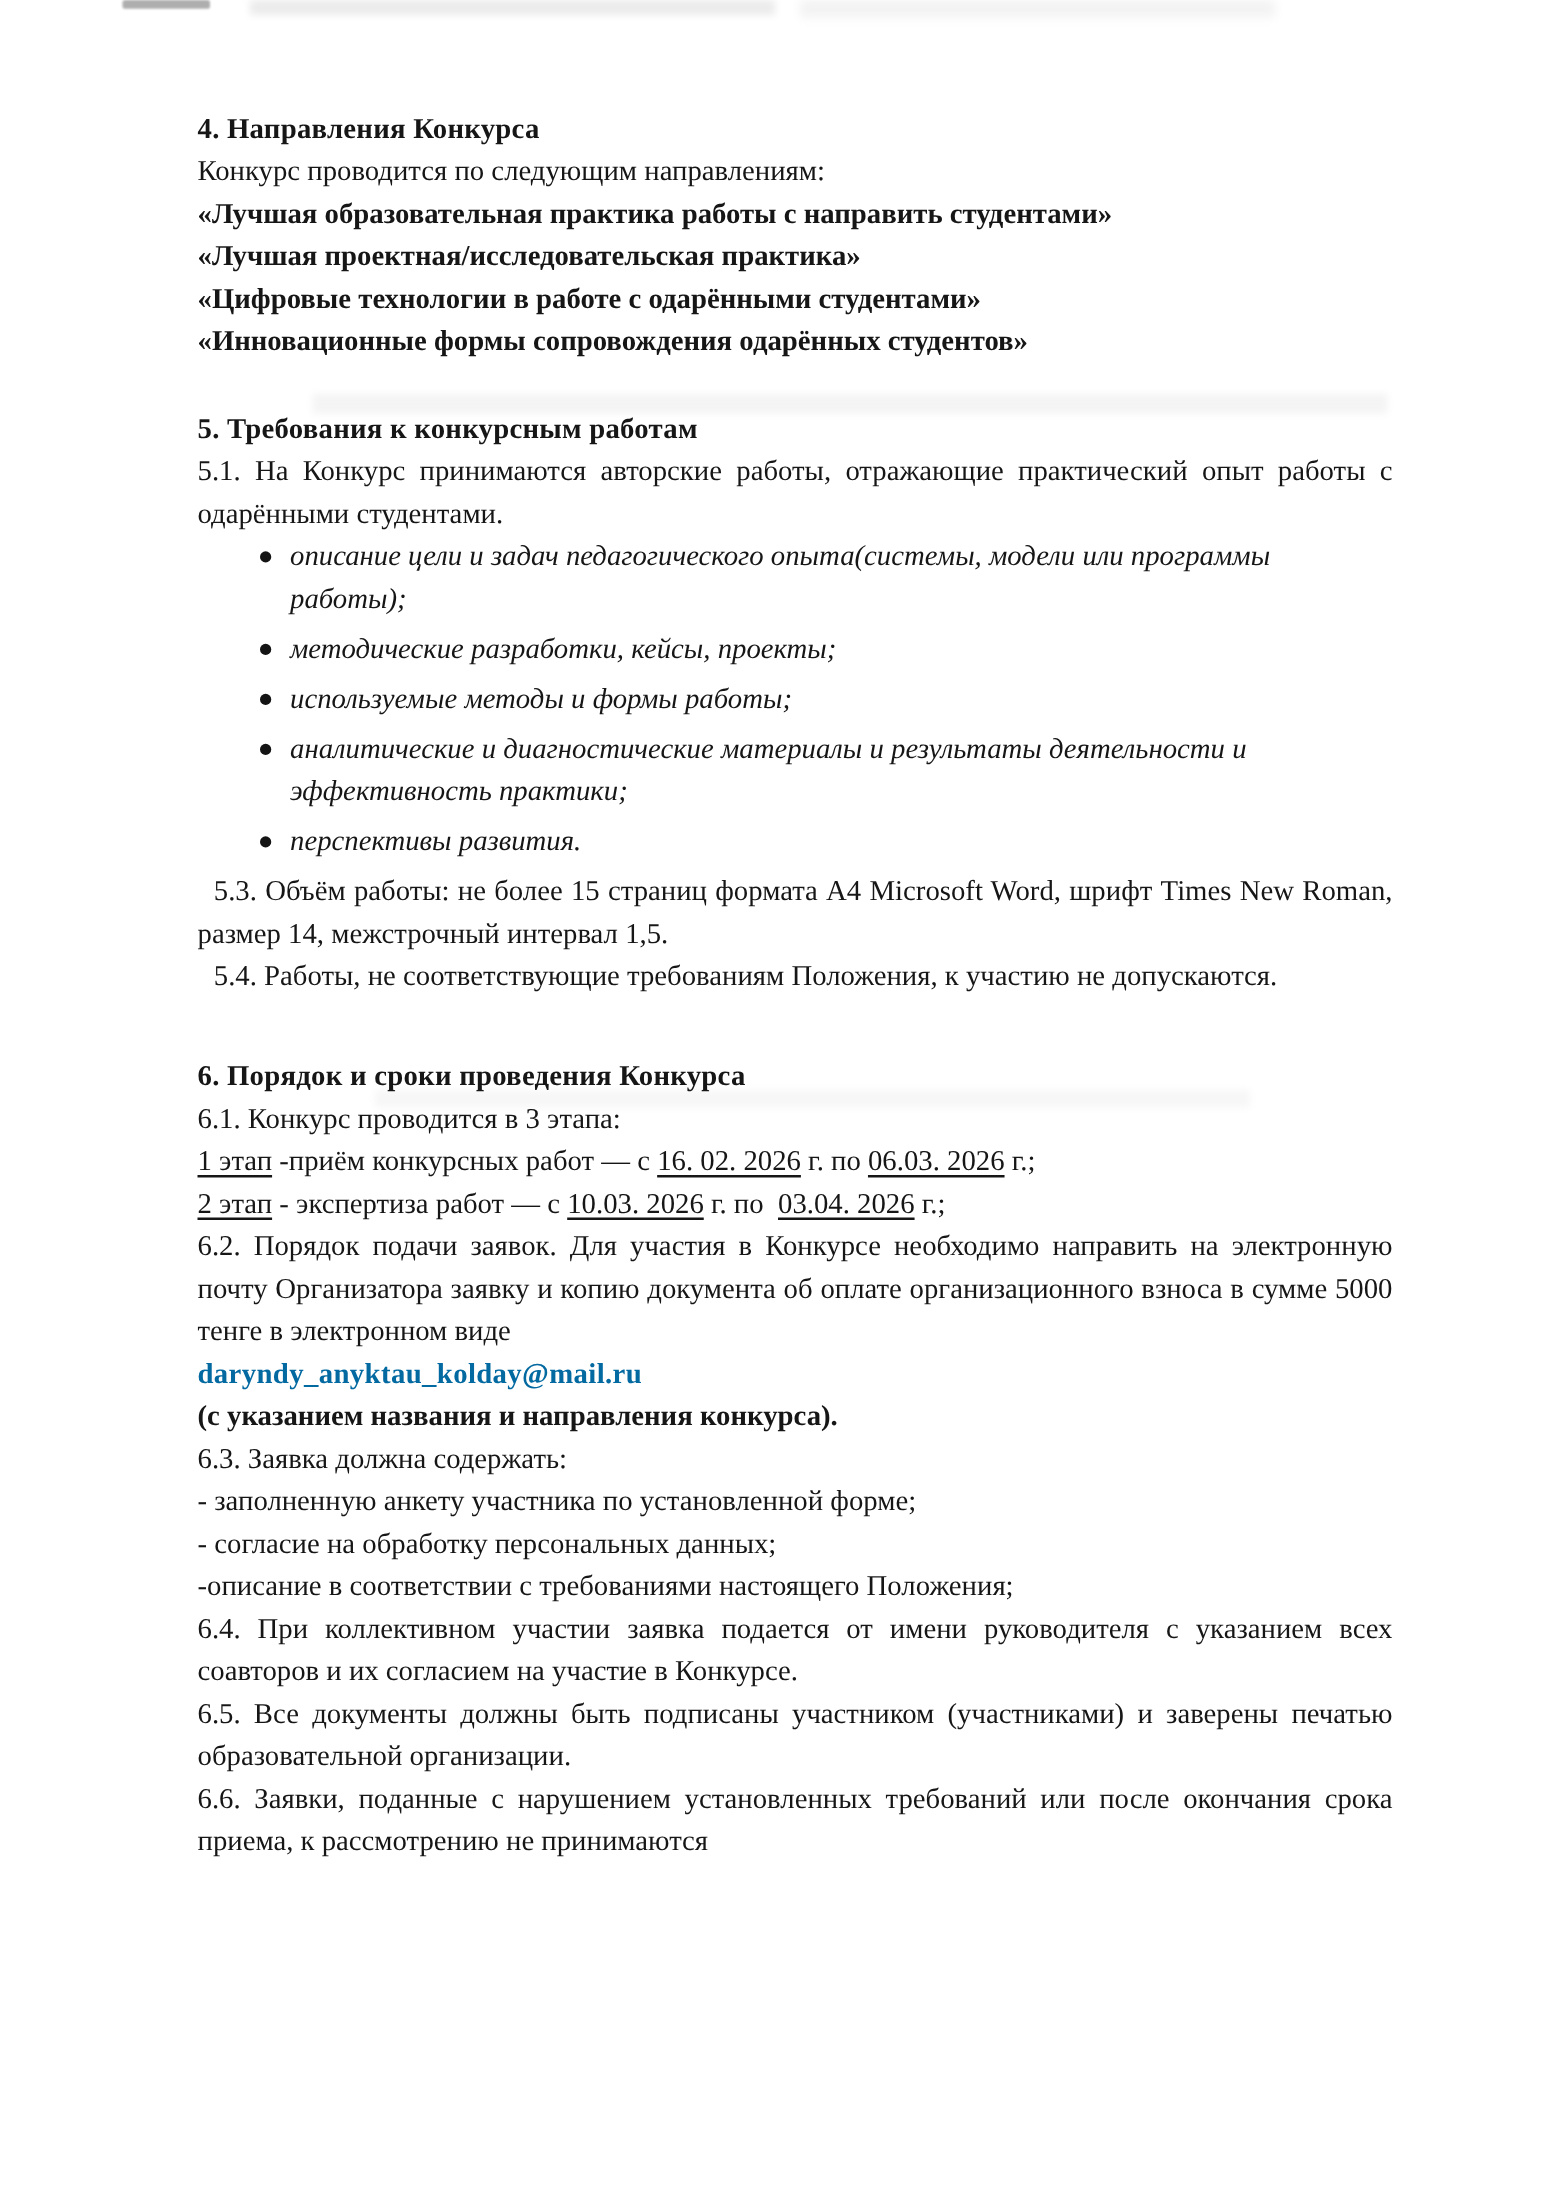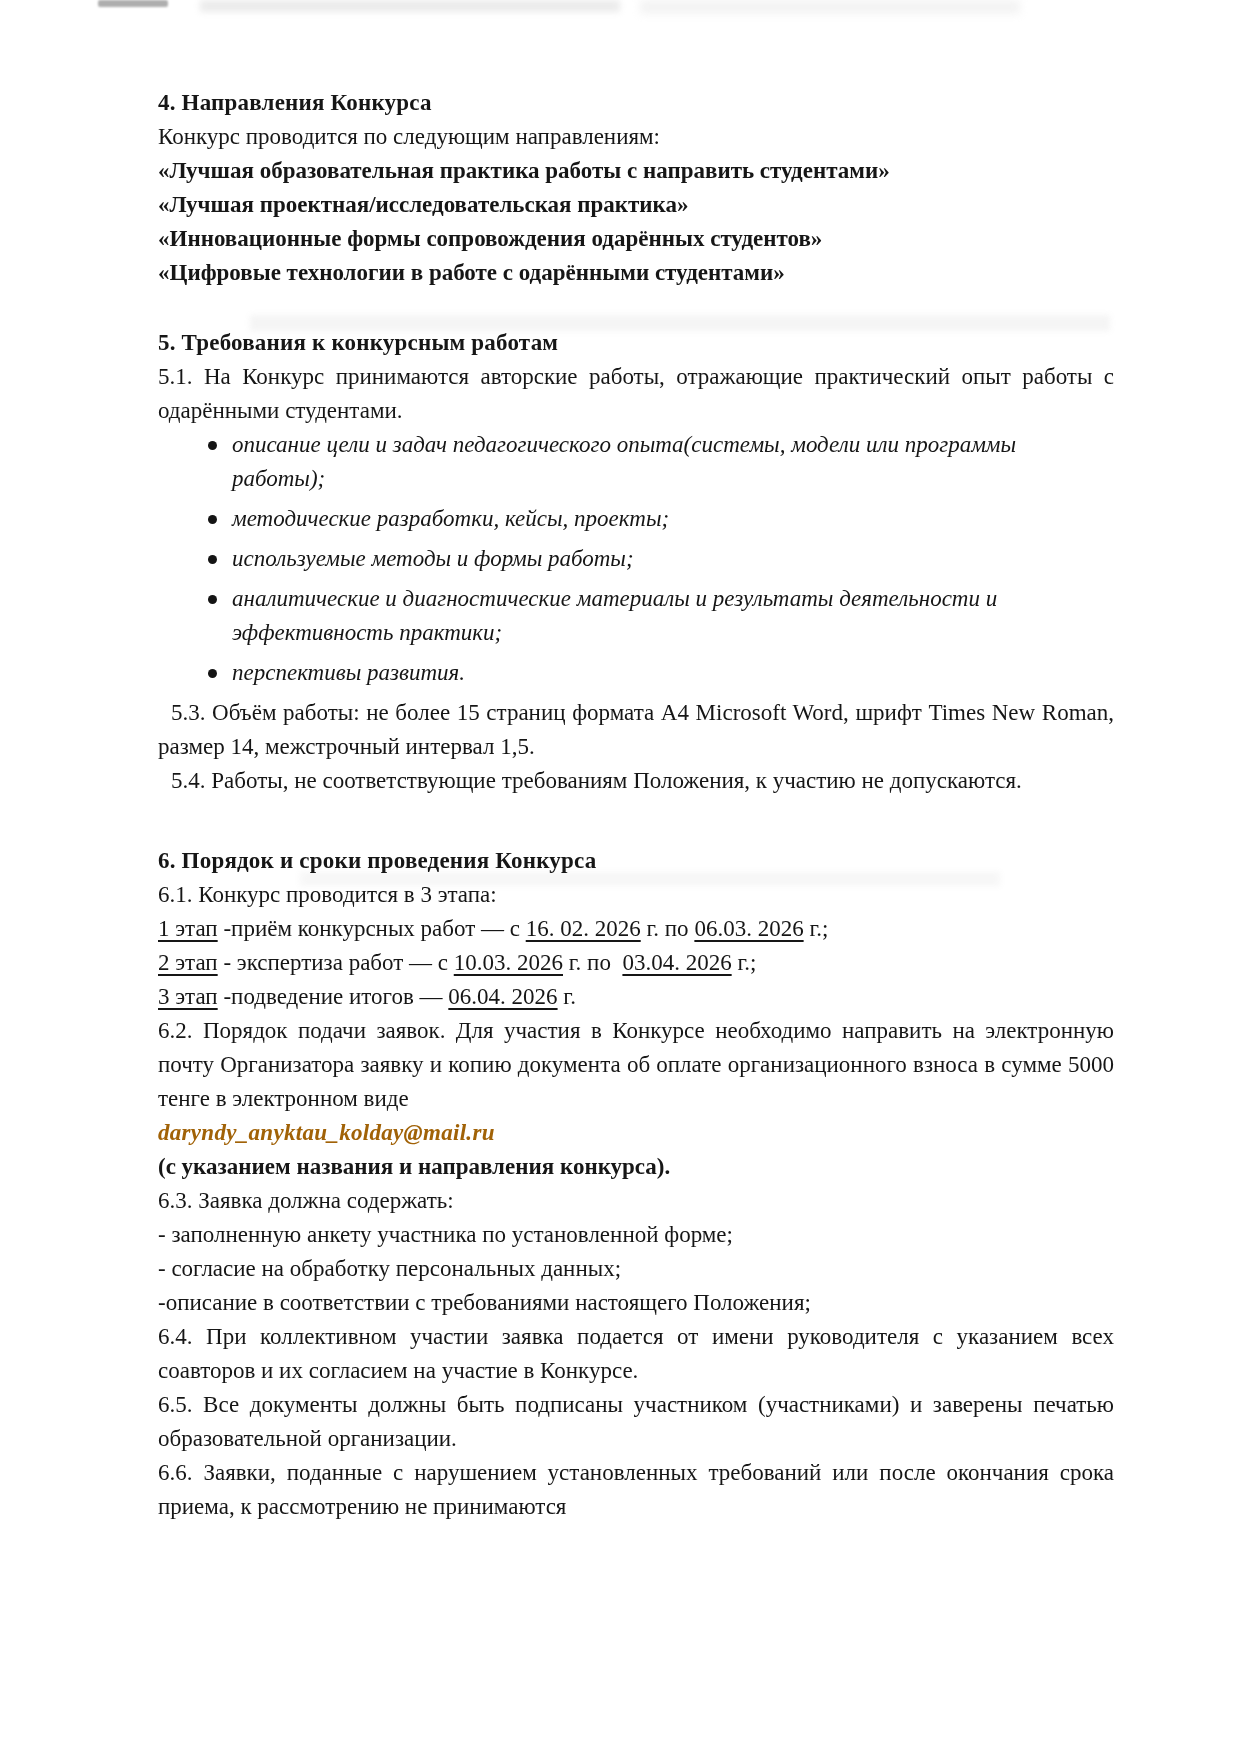--- a/index.html
+++ b/index.html
@@ -49,22 +49,22 @@
 <div class="art ghost1"></div>
 <div class="art ghost2"></div>
 
 <div class="doc">
 
   <section>
     <p class="heading">4. Направления Конкурса</p>
     <p>Конкурс проводится по следующим направлениям:</p>
     <p class="b">«Лучшая образовательная практика работы с направить студентами»</p>
     <p class="b">«Лучшая проектная/исследовательская практика»</p>
+    <p class="b">«Цифровые технологии в работе с одарёнными студентами»</p>
     <p class="b">«Инновационные формы сопровождения одарённых студентов»</p>
-    <p class="b">«Цифровые технологии в работе с одарёнными студентами»</p>
   </section>
 
   <section class="sec5">
     <p class="heading">5. Требования к конкурсным работам</p>
     <p class="jst">5.1. На Конкурс принимаются авторские работы, отражающие практический опыт работы с одарёнными студентами.</p>
     <ul class="bullets">
       <li>описание цели и задач педагогического опыта(системы, модели или программы работы);</li>
       <li>методические разработки, кейсы, проекты;</li>
       <li>используемые методы и формы работы;</li>
       <li>аналитические и диагностические материалы и результаты деятельности и эффективность практики;</li>
@@ -72,23 +72,22 @@
     </ul>
     <p class="jst indent">5.3. Объём работы: не более 15 страниц формата A4 Microsoft Word, шрифт Times New Roman, размер 14, межстрочный интервал 1,5.</p>
     <p class="jst indent">5.4. Работы, не соответствующие требованиям Положения, к участию не допускаются.</p>
   </section>
 
   <section class="sec6">
     <p class="heading">6. Порядок и сроки проведения Конкурса</p>
     <p>6.1. Конкурс проводится в 3 этапа:</p>
     <p class="stage"><span class="u">1 этап</span><span> -приём конкурсных работ — с </span><span class="u">16. 02. 2026</span><span> г. по </span><span class="u">06.03. 2026</span><span> г.;</span></p>
     <p class="stage"><span class="u">2 этап</span><span> - экспертиза работ — с </span><span class="u">10.03. 2026</span><span> г. по  </span><span class="u">03.04. 2026</span><span> г.;</span></p>
-    <p class="stage"><span class="u">3 этап</span><span> -подведение итогов — </span><span class="u">06.04. 2026</span><span> г.</span></p>
     <p class="jst">6.2. Порядок подачи заявок.  Для участия в Конкурсе необходимо направить на электронную почту Организатора заявку и копию документа об оплате организационного взноса в сумме 5000 тенге в электронном виде</p>
-    <p class="email" style="color: #a16207; font-style: italic;">daryndy_anyktau_kolday@mail.ru</p>
+    <p class="email" style="color: #0369a1;">daryndy_anyktau_kolday@mail.ru</p>
     <p class="note">(с указанием названия  и направления конкурса).</p>
     <p>6.3. Заявка должна содержать:</p>
     <p>- заполненную анкету участника по установленной форме;</p>
     <p>- согласие на обработку персональных данных;</p>
     <p>-описание в соответствии с требованиями настоящего Положения;</p>
     <p class="jst">6.4. При коллективном участии заявка подается от имени руководителя с указанием всех соавторов и их согласием на участие в Конкурсе.</p>
     <p class="jst">6.5. Все документы должны быть подписаны участником (участниками) и заверены печатью образовательной организации.</p>
     <p class="jst">6.6. Заявки, поданные с нарушением установленных требований или после окончания срока приема, к рассмотрению не принимаются</p>
   </section>
 

